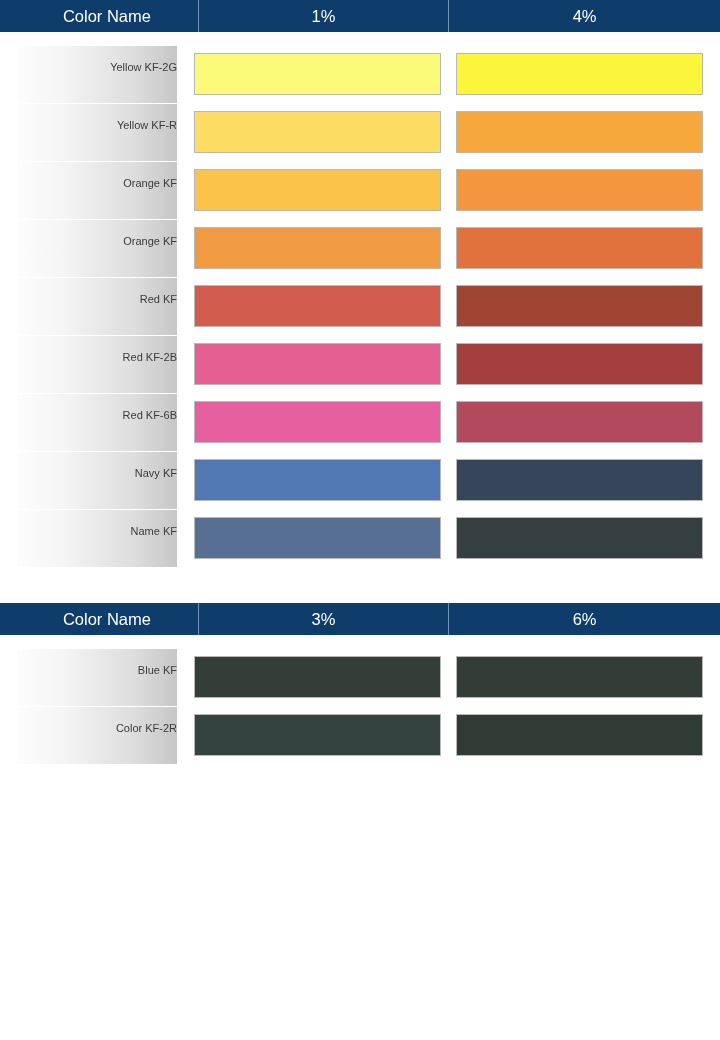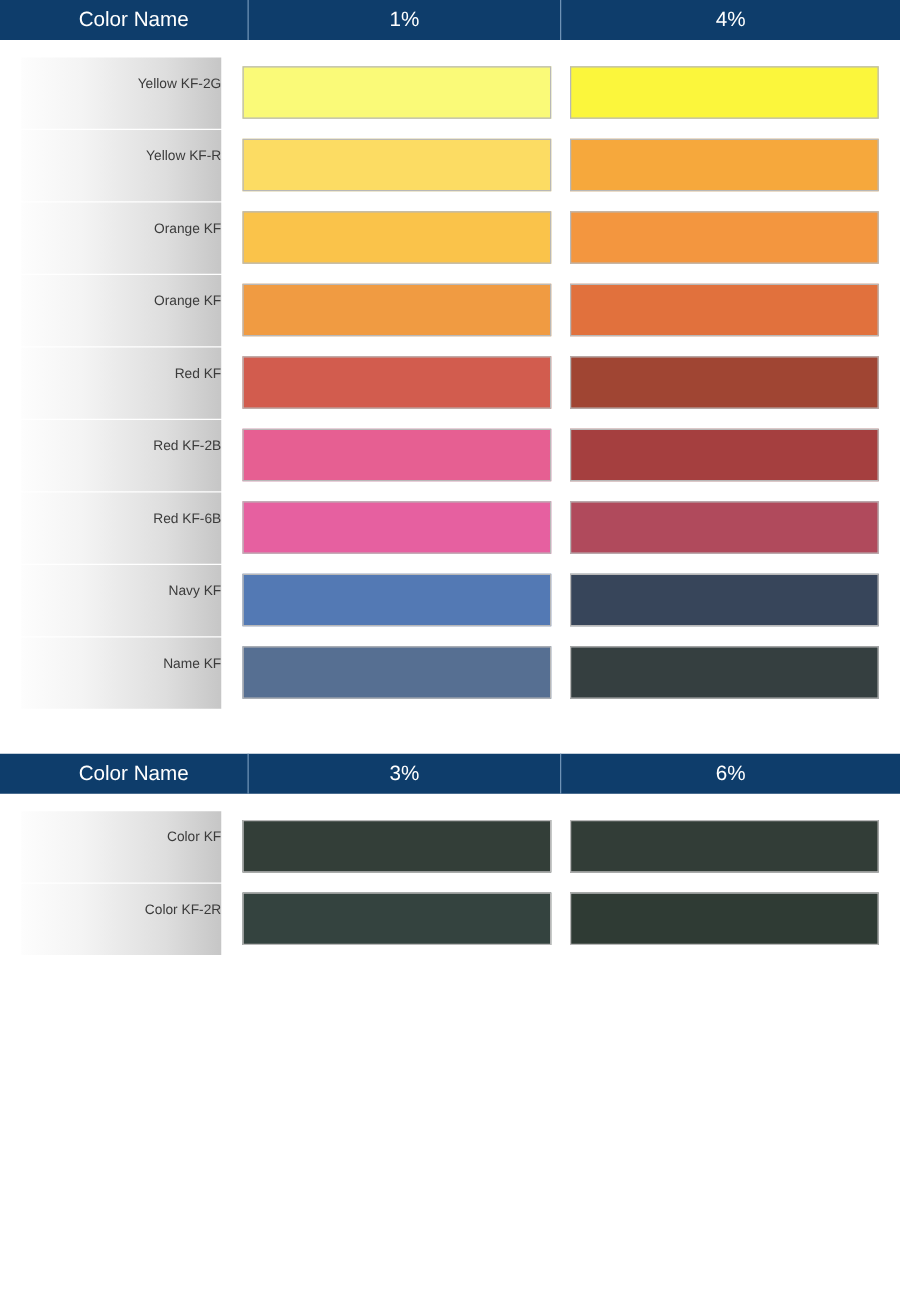--- a/index.html
+++ b/index.html
@@ -167,21 +167,21 @@
       </div>
       <div class="block-gap"></div>
       <div class="table-block">
         <div class="header-band">
           <div class="header-cell name-col">Color Name</div>
           <div class="header-cell pct-col">3%</div>
           <div class="header-cell pct-col last">6%</div>
         </div>
         <div class="rows">
           <div class="row">
-            <div class="label-chip">Color KF</div>
+            <div class="label-chip">Blue KF</div>
             <div class="swatch col1" style="background: rgb(51, 62, 56);"></div>
             <div class="swatch col2" style="background: rgb(50, 61, 55);"></div>
           </div>
           <div class="row">
             <div class="label-chip">Color KF-2R</div>
             <div class="swatch col1" style="background: rgb(52, 67, 63);"></div>
             <div class="swatch col2" style="background: rgb(47, 59, 52);"></div>
           </div>
         </div>
       </div>

